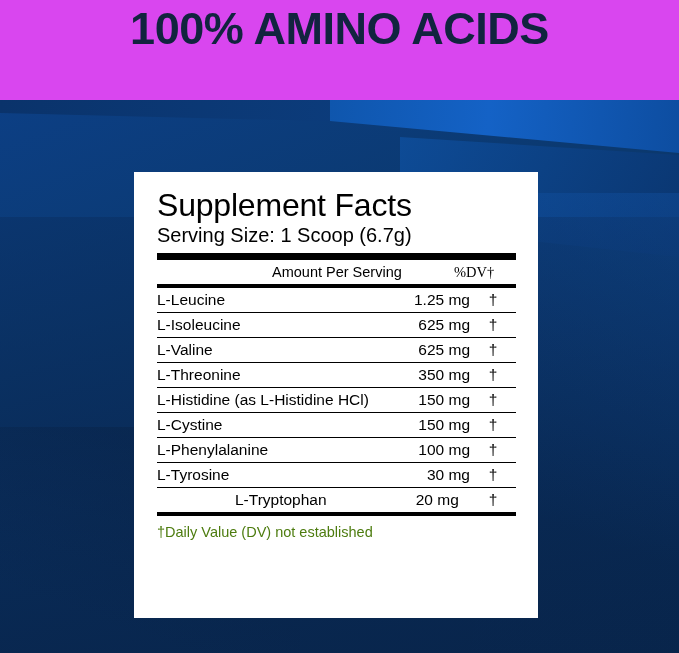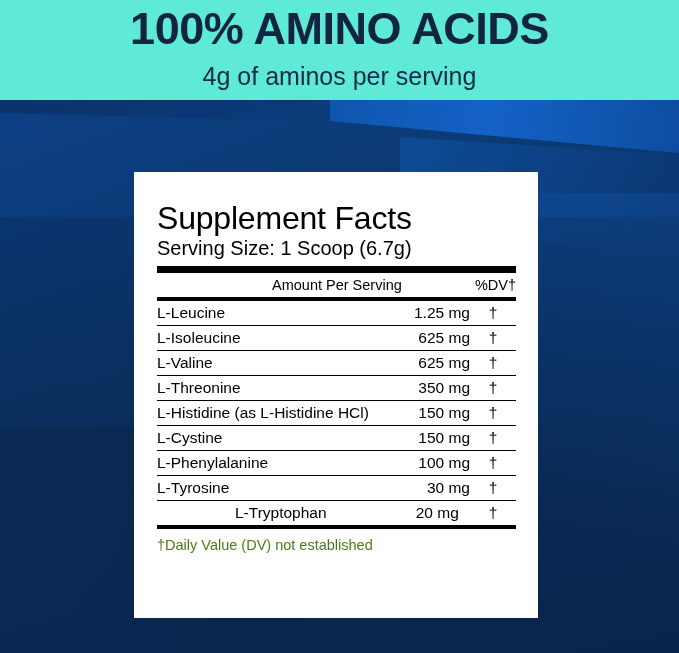--- a/index.html
+++ b/index.html
@@ -19,21 +19,21 @@
     height: 653px;
     overflow: hidden;
   }
 
   
   .header {
     position: absolute;
     left: 0; top: 0;
     width: 679px;
     height: 100px;
-    background: #5eead4;
+    background: #d946ef;
     text-align: center;
     z-index: 5;
   }
   .headline {
     margin: 0;
     padding-top: 1px;
     font-size: 45px;
     line-height: 56px;
     font-weight: bold;
     letter-spacing: -0.5px;
@@ -104,21 +104,21 @@
   
   .panel {
     position: absolute;
     left: 134px; top: 172px;
     width: 404px;
     height: 446px;
     background: #ffffff;
     z-index: 10;
   }
   .panel-inner {
-    padding: 26px 22px 0 23px;
+    padding: 13px 22px 0 23px;
   }
   .sf-title {
     margin: 0;
     font-size: 32px;
     line-height: 40px;
     font-weight: normal;
     color: #000000;
     letter-spacing: -0.2px;
   }
   .sf-serving {
@@ -144,21 +144,21 @@
     line-height: 20px;
     color: #000000;
     padding: 2px 0 2px 0;
   }
   .amount-header .amt-label {
     width: 182px;
     text-align: left;
   }
   .amount-header .dv-label {
     width: 62px;
-    text-align: right;
+    font-family: Liberation Serif, serif;
   }
   table.sf-table {
     width: 100%;
     border-collapse: collapse;
     font-size: 15.5px;
     color: #000000;
   }
   table.sf-table td {
     padding: 2px 0 2px 0;
     border-bottom: 1px solid #000000;
@@ -197,21 +197,20 @@
     <div class="facet facet-b"></div>
     <div class="facet facet-a"></div>
     <div class="facet facet-c"></div>
     <div class="facet facet-d"></div>
     <div class="facet facet-e"></div>
     <div class="facet facet-f"></div>
   </div>
 
   <div class="header">
     <h1 class="headline">100% AMINO ACIDS</h1>
-    <p class="subhead">4g of aminos per serving</p>
   </div>
 
   <div class="panel">
     <div class="panel-inner">
       <h2 class="sf-title">Supplement Facts</h2>
       <p class="sf-serving">Serving Size: 1 Scoop (6.7g)</p>
 
       <div class="rule-thick"></div>
 
       <div class="amount-header">

